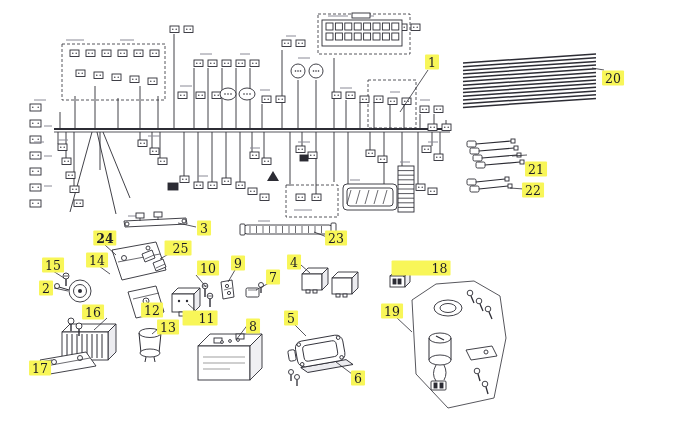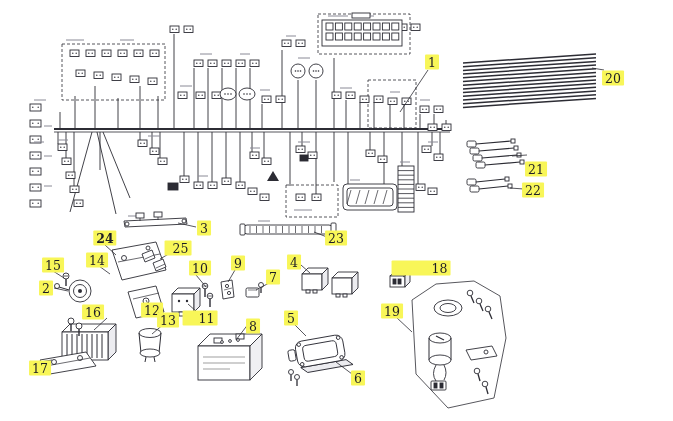--- a/index.html
+++ b/index.html
@@ -642,24 +642,24 @@
   <div id="callout-layer">
       <div class="callout" style="left: 432px; top: 62px;">1</div>
       <div class="callout" style="left: 46px; top: 288px;">2</div>
       <div class="callout" style="left: 204px; top: 228px;">3</div>
       <div class="callout" style="left: 294px; top: 262px;">4</div>
       <div class="callout" style="left: 291px; top: 318px;">5</div>
       <div class="callout" style="left: 358px; top: 378px;">6</div>
       <div class="callout" style="left: 273px; top: 277px;">7</div>
       <div class="callout" style="left: 253px; top: 326px;">8</div>
       <div class="callout" style="left: 238px; top: 263px;">9</div>
-      <div class="callout" style="left: 200px; top: 268px;">10</div>
+      <div class="callout" style="left: 208px; top: 268px;">10</div>
       <div class="callout" style="left: 200px; top: 318px; padding-left: 16px;">11</div>
       <div class="callout" style="left: 152px; top: 310px;">12</div>
-      <div class="callout" style="left: 168px; top: 320px;">13</div>
+      <div class="callout" style="left: 168px; top: 327px;">13</div>
       <div class="callout" style="left: 97px; top: 260px;">14</div>
       <div class="callout" style="left: 53px; top: 265px;">15</div>
       <div class="callout" style="left: 93px; top: 312px;">16</div>
       <div class="callout" style="left: 40px; top: 368px;">17</div>
       <div class="callout" style="left: 421px; top: 268px; padding-left: 40px;">18</div>
       <div class="callout" style="left: 392px; top: 311px;">19</div>
       <div class="callout" style="left: 613px; top: 62px; margin-top: 16px;">20</div>
       <div class="callout" style="left: 536px; top: 169px;">21</div>
       <div class="callout" style="left: 533px; top: 190px;">22</div>
       <div class="callout" style="left: 336px; top: 238px;">23</div>

